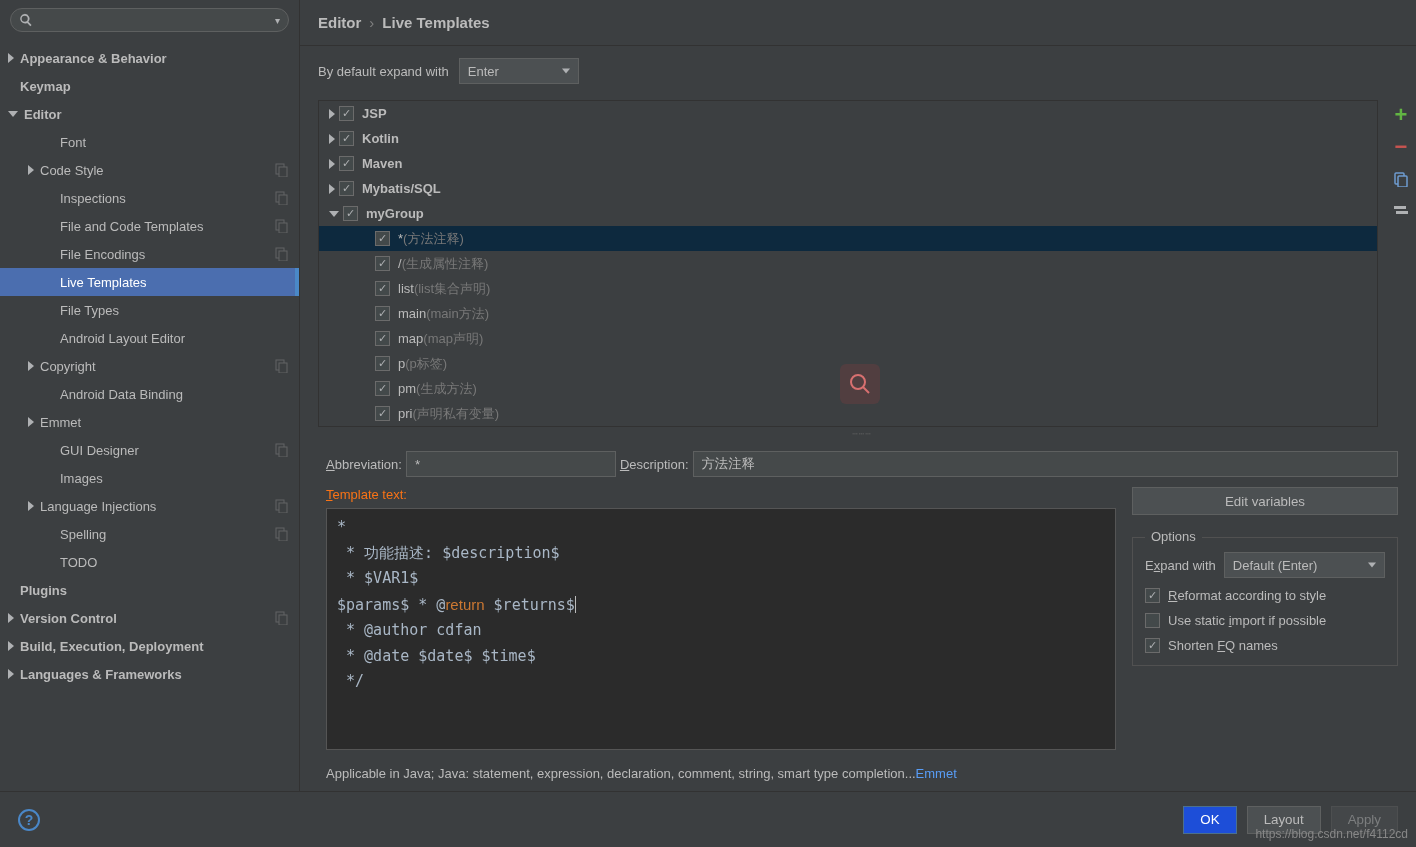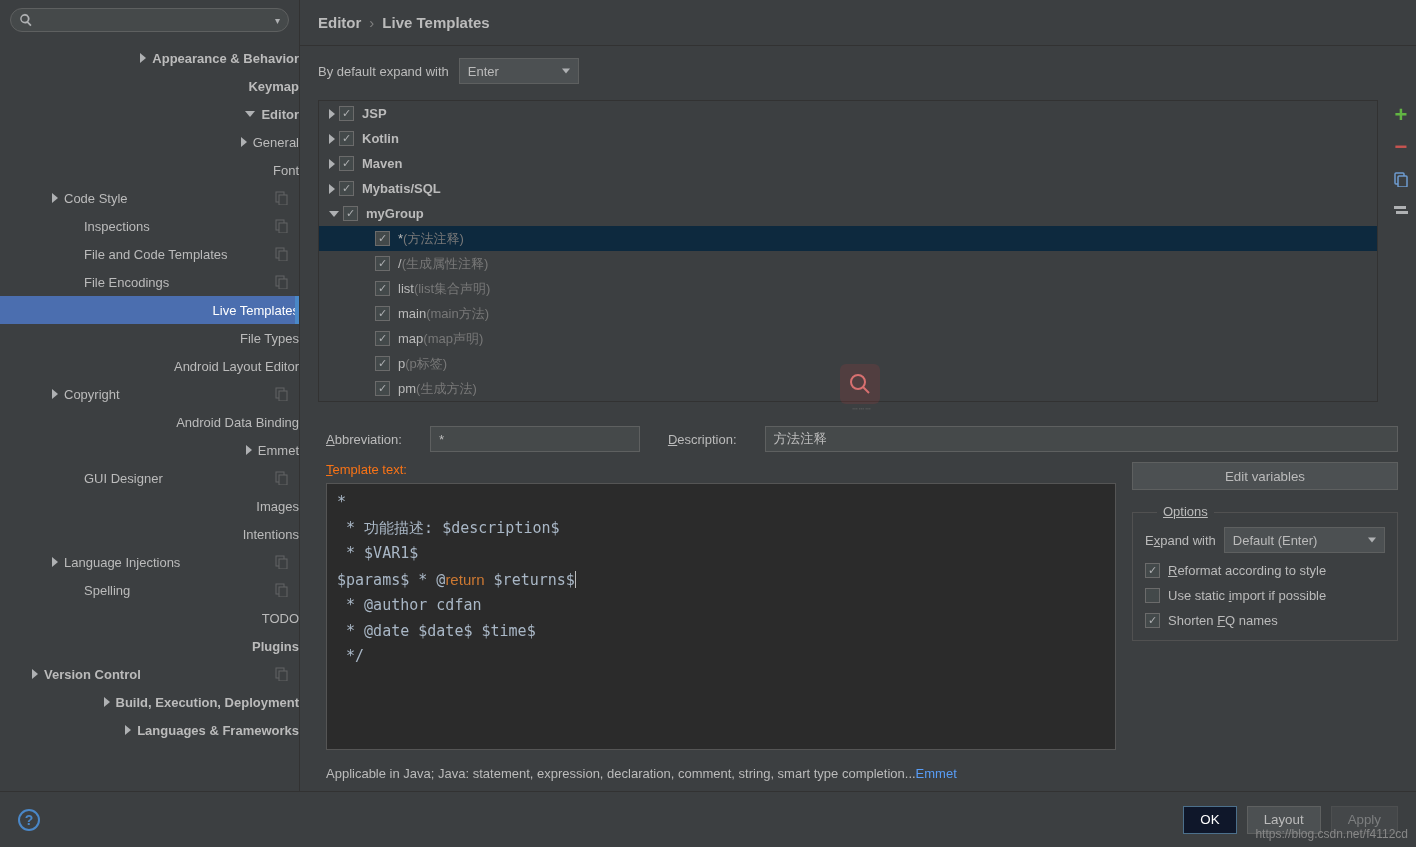--- a/index.html
+++ b/index.html
@@ -7,21 +7,21 @@
 .main-area { display: flex; flex: 1; min-height: 0; }
 .sidebar { width: 300px; background: #3c3f41; border-right: 1px solid #323232; display: flex; flex-direction: column; }
 .search-box { padding: 8px 10px; }
 .search-input-wrap { position: relative; background: #45494a; border: 1px solid #5e6060; border-radius: 14px; height: 24px; display: flex; align-items: center; padding: 0 8px; }
 .search-icon-svg { width: 14px; height: 14px; fill: #afb1b3; }
 .search-input { background: transparent; border: none; outline: none; color: #bbb; flex: 1; margin-left: 4px; font-size: 12px; }
 .chev { display: inline-block; width: 0; height: 0; margin-right: 6px; }
 .chev.right { border-top: 5px solid transparent; border-bottom: 5px solid transparent; border-left: 6px solid #afb1b3; }
 .chev.down { border-left: 5px solid transparent; border-right: 5px solid transparent; border-top: 6px solid #afb1b3; }
 .tree { flex: 1; overflow-y: auto; padding: 4px 0; }
-.tree-item { display: flex; align-items: center; height: 28px; padding-left: 32px; cursor: pointer; color: #bbbbbb; position: relative; justify-content: flex-end; }
+.tree-item { display: flex; align-items: center; height: 28px; padding-left: 8px; cursor: pointer; color: #bbbbbb; position: relative; }
 .tree-item.bold { font-weight: bold; }
 .tree-item.selected { background: #4b6eaf; color: #fff; }
 .tree-item.selected::after { content: ""; position: absolute; right: 0; top: 0; bottom: 0; width: 4px; background: #4a88c7; }
 .tree-item .spacer0 { width: 0; }
 .tree-item .spacer1 { width: 20px; }
 .tree-item .spacer2 { width: 40px; }
 .copy-icon { margin-left: auto; margin-right: 10px; width: 14px; height: 14px; opacity: 0.5; }
 .content { flex: 1; display: flex; flex-direction: column; padding: 0; min-width: 0; }
 .breadcrumb { padding: 14px 18px; font-size: 15px; font-weight: bold; color: #bbbbbb; display: flex; align-items: center; gap: 8px; border-bottom: 1px solid #323232; }
 .breadcrumb .sep { color: #808080; font-weight: normal; }
@@ -33,53 +33,53 @@
 .tree-list { flex: 0 0 300px; overflow-y: auto; border: 1px solid #323232; margin: 0 8px 0 10px; }
 .tl-item { display: flex; align-items: center; height: 25px; padding-left: 10px; cursor: pointer; }
 .tl-item.selected { background: #0d293e; }
 .tl-item .chev { margin-right: 4px; }
 .checkbox { width: 15px; height: 15px; border: 1px solid #6b6b6b; background: #43494a; margin-right: 8px; display: inline-flex; align-items: center; justify-content: center; flex-shrink: 0; }
 .checkbox.checked::after { content: "✓"; color: #afb1b3; font-size: 11px; line-height: 1; }
 .tl-abbr { color: #bbbbbb; }
 .tl-desc { color: #787878; }
 .indent2 { padding-left: 56px; }
 .resizer { text-align: center; color: #666; font-size: 9px; letter-spacing: 1px; padding: 2px; }
-.fields-row { display: flex; align-items: center; gap: 28px; padding: 10px 18px; }
+.fields-row { display: flex; align-items: center; gap: 4px; padding: 10px 18px; }
 .fields-row label { color: #bbbbbb; }
 .underline { text-decoration: underline; }
 .text-input { background: #45494a; border: 1px solid #5e6060; color: #bbb; height: 26px; padding: 0 8px; }
 .abbr-input { width: 210px; }
 .desc-input { flex: 1; }
 .template-body { display: flex; gap: 16px; padding: 0 18px 10px 18px; flex: 1; min-height: 0; }
 .template-text-col { flex: 1; display: flex; flex-direction: column; min-width: 0; }
 .ttext-label { margin-bottom: 6px; color: #f97316; }
 .code-area { flex: 1; background: #2b2b2b; border: 1px solid #555; color: #a9b7c6; font-family: "Consolas", "Monaco", monospace; font-size: 15px; padding: 6px 10px; white-space: pre; overflow: auto; line-height: 1.7; }
 .code-area .kw { color: #cc7832; }
 .cursor { border-left: 1px solid #bbb; animation: blink 1s step-end infinite; }
 @keyframes blink { 50% { border-color: transparent; } }
 .right-panel { width: 266px; display: flex; flex-direction: column; gap: 12px; padding-top: 0; }
 .btn { background: #4c5052; border: 1px solid #5e6060; color: #bbb; height: 28px; display: inline-flex; align-items: center; justify-content: center; padding: 0 16px; cursor: pointer; }
 .edit-vars-btn { width: 100%; }
 .options-box { border: 1px solid #515151; padding: 14px 12px 12px 12px; position: relative; margin-top: 10px; }
-.options-title { position: absolute; top: -9px; left: 24px; background: #3c3f41; padding: 0 6px; color: #bbbbbb; text-decoration: underline; }
+.options-title { position: absolute; top: -9px; left: 12px; background: #3c3f41; padding: 0 6px; color: #bbbbbb; }
 .opt-row { display: flex; align-items: center; gap: 8px; margin-bottom: 10px; }
 .opt-row .checkbox { margin-right: 0; }
 .expand-select { flex: 1; min-width: 0; }
 .actions-col { width: 30px; display: flex; flex-direction: column; align-items: center; gap: 14px; padding-top: 6px; }
 .action-icon { width: 18px; height: 18px; cursor: pointer; display: flex; align-items: center; justify-content: center; }
 .plus-icon { color: #62b543; font-size: 22px; font-weight: bold; line-height: 1; }
 .minus-icon { color: #c75450; font-size: 22px; font-weight: bold; line-height: 1; }
 .dup-icon svg { fill: #6e9cd0; }
 .gear-icon svg { fill: #afb1b3; }
 .applicable-row { padding: 6px 18px 10px 18px; color: #bbbbbb; }
 .applicable-row a { color: #589df6; text-decoration: none; cursor: pointer; }
 .footer { height: 56px; border-top: 1px solid #323232; display: flex; align-items: center; padding: 0 18px; }
 .help-btn { width: 22px; height: 22px; border-radius: 50%; border: 2px solid #4a87c7; color: #4a87c7; display: flex; align-items: center; justify-content: center; font-weight: bold; cursor: pointer; font-size: 14px; }
 .footer-btns { margin-left: auto; display: flex; gap: 10px; }
-.btn.primary { background: #0f172a; border-color: #4c708c; color: #fff; text-align: right; }
+.btn.primary { background: #1d4ed8; border-color: #4c708c; color: #fff; text-align: right; }
 .btn.disabled { opacity: 0.5; }
 .watermark { position: absolute; bottom: 6px; right: 8px; color: #888; font-size: 12px; }
 .mag-overlay { position: absolute; width: 40px; height: 40px; background: rgba(200,60,60,0.15); border-radius: 6px; display:flex; align-items:center; justify-content:center; left: 840px; top: 364px; }
 .mag-overlay svg { stroke: #d87070; fill: none; }
 </style>
 </head>
 <body>
 
 <div class="main-area">
 
@@ -103,117 +103,107 @@
           <span class="spacer0"></span>
           <span style="width: 12px; display: inline-block;"></span>
           <span>Keymap</span>
         </div>
         <div class="tree-item bold">
           <span class="spacer0"></span>
           <span class="chev down"></span>
           <span>Editor</span>
         </div>
         <div class="tree-item">
+          <span class="spacer2"></span>
+          <span style="width: 12px; display: inline-block;"></span>
+          <span>Font</span>
+        </div>
+        <div class="tree-item">
           <span class="spacer1"></span>
           <span class="chev right"></span>
-          <span>General</span>
-        </div>
-        <div class="tree-item">
-          <span class="spacer2"></span>
-          <span style="width: 12px; display: inline-block;"></span>
-          <span>Font</span>
+          <span>Code Style</span>
+          <span class="copy-icon"><svg width="14" height="14" viewBox="0 0 14 14">
+              <rect x="1" y="1" width="8" height="10" fill="none" stroke="#888"></rect>
+              <rect x="4" y="4" width="8" height="10" fill="#3c3f41" stroke="#888"></rect>
+            </svg></span>
+        </div>
+        <div class="tree-item">
+          <span class="spacer2"></span>
+          <span style="width: 12px; display: inline-block;"></span>
+          <span>Inspections</span>
+          <span class="copy-icon"><svg width="14" height="14" viewBox="0 0 14 14">
+              <rect x="1" y="1" width="8" height="10" fill="none" stroke="#888"></rect>
+              <rect x="4" y="4" width="8" height="10" fill="#3c3f41" stroke="#888"></rect>
+            </svg></span>
+        </div>
+        <div class="tree-item">
+          <span class="spacer2"></span>
+          <span style="width: 12px; display: inline-block;"></span>
+          <span>File and Code Templates</span>
+          <span class="copy-icon"><svg width="14" height="14" viewBox="0 0 14 14">
+              <rect x="1" y="1" width="8" height="10" fill="none" stroke="#888"></rect>
+              <rect x="4" y="4" width="8" height="10" fill="#3c3f41" stroke="#888"></rect>
+            </svg></span>
+        </div>
+        <div class="tree-item">
+          <span class="spacer2"></span>
+          <span style="width: 12px; display: inline-block;"></span>
+          <span>File Encodings</span>
+          <span class="copy-icon"><svg width="14" height="14" viewBox="0 0 14 14">
+              <rect x="1" y="1" width="8" height="10" fill="none" stroke="#888"></rect>
+              <rect x="4" y="4" width="8" height="10" fill="#3c3f41" stroke="#888"></rect>
+            </svg></span>
+        </div>
+        <div class="tree-item selected">
+          <span class="spacer2"></span>
+          <span style="width: 12px; display: inline-block;"></span>
+          <span>Live Templates</span>
+        </div>
+        <div class="tree-item">
+          <span class="spacer2"></span>
+          <span style="width: 12px; display: inline-block;"></span>
+          <span>File Types</span>
+        </div>
+        <div class="tree-item">
+          <span class="spacer2"></span>
+          <span style="width: 12px; display: inline-block;"></span>
+          <span>Android Layout Editor</span>
         </div>
         <div class="tree-item">
           <span class="spacer1"></span>
           <span class="chev right"></span>
-          <span>Code Style</span>
-          <span class="copy-icon"><svg width="14" height="14" viewBox="0 0 14 14">
-              <rect x="1" y="1" width="8" height="10" fill="none" stroke="#888"></rect>
-              <rect x="4" y="4" width="8" height="10" fill="#3c3f41" stroke="#888"></rect>
-            </svg></span>
-        </div>
-        <div class="tree-item">
-          <span class="spacer2"></span>
-          <span style="width: 12px; display: inline-block;"></span>
-          <span>Inspections</span>
-          <span class="copy-icon"><svg width="14" height="14" viewBox="0 0 14 14">
-              <rect x="1" y="1" width="8" height="10" fill="none" stroke="#888"></rect>
-              <rect x="4" y="4" width="8" height="10" fill="#3c3f41" stroke="#888"></rect>
-            </svg></span>
-        </div>
-        <div class="tree-item">
-          <span class="spacer2"></span>
-          <span style="width: 12px; display: inline-block;"></span>
-          <span>File and Code Templates</span>
-          <span class="copy-icon"><svg width="14" height="14" viewBox="0 0 14 14">
-              <rect x="1" y="1" width="8" height="10" fill="none" stroke="#888"></rect>
-              <rect x="4" y="4" width="8" height="10" fill="#3c3f41" stroke="#888"></rect>
-            </svg></span>
-        </div>
-        <div class="tree-item">
-          <span class="spacer2"></span>
-          <span style="width: 12px; display: inline-block;"></span>
-          <span>File Encodings</span>
-          <span class="copy-icon"><svg width="14" height="14" viewBox="0 0 14 14">
-              <rect x="1" y="1" width="8" height="10" fill="none" stroke="#888"></rect>
-              <rect x="4" y="4" width="8" height="10" fill="#3c3f41" stroke="#888"></rect>
-            </svg></span>
-        </div>
-        <div class="tree-item selected">
-          <span class="spacer2"></span>
-          <span style="width: 12px; display: inline-block;"></span>
-          <span>Live Templates</span>
-        </div>
-        <div class="tree-item">
-          <span class="spacer2"></span>
-          <span style="width: 12px; display: inline-block;"></span>
-          <span>File Types</span>
-        </div>
-        <div class="tree-item">
-          <span class="spacer2"></span>
-          <span style="width: 12px; display: inline-block;"></span>
-          <span>Android Layout Editor</span>
+          <span>Copyright</span>
+          <span class="copy-icon"><svg width="14" height="14" viewBox="0 0 14 14">
+              <rect x="1" y="1" width="8" height="10" fill="none" stroke="#888"></rect>
+              <rect x="4" y="4" width="8" height="10" fill="#3c3f41" stroke="#888"></rect>
+            </svg></span>
+        </div>
+        <div class="tree-item">
+          <span class="spacer2"></span>
+          <span style="width: 12px; display: inline-block;"></span>
+          <span>Android Data Binding</span>
         </div>
         <div class="tree-item">
           <span class="spacer1"></span>
           <span class="chev right"></span>
-          <span>Copyright</span>
-          <span class="copy-icon"><svg width="14" height="14" viewBox="0 0 14 14">
-              <rect x="1" y="1" width="8" height="10" fill="none" stroke="#888"></rect>
-              <rect x="4" y="4" width="8" height="10" fill="#3c3f41" stroke="#888"></rect>
-            </svg></span>
-        </div>
-        <div class="tree-item">
-          <span class="spacer2"></span>
-          <span style="width: 12px; display: inline-block;"></span>
-          <span>Android Data Binding</span>
-        </div>
-        <div class="tree-item">
-          <span class="spacer1"></span>
-          <span class="chev right"></span>
           <span>Emmet</span>
         </div>
         <div class="tree-item">
           <span class="spacer2"></span>
           <span style="width: 12px; display: inline-block;"></span>
           <span>GUI Designer</span>
           <span class="copy-icon"><svg width="14" height="14" viewBox="0 0 14 14">
               <rect x="1" y="1" width="8" height="10" fill="none" stroke="#888"></rect>
               <rect x="4" y="4" width="8" height="10" fill="#3c3f41" stroke="#888"></rect>
             </svg></span>
         </div>
         <div class="tree-item">
           <span class="spacer2"></span>
           <span style="width: 12px; display: inline-block;"></span>
           <span>Images</span>
-        </div>
-        <div class="tree-item">
-          <span class="spacer2"></span>
-          <span style="width: 12px; display: inline-block;"></span>
-          <span>Intentions</span>
         </div>
         <div class="tree-item">
           <span class="spacer1"></span>
           <span class="chev right"></span>
           <span>Language Injections</span>
           <span class="copy-icon"><svg width="14" height="14" viewBox="0 0 14 14">
               <rect x="1" y="1" width="8" height="10" fill="none" stroke="#888"></rect>
               <rect x="4" y="4" width="8" height="10" fill="#3c3f41" stroke="#888"></rect>
             </svg></span>
         </div>
@@ -327,20 +317,25 @@
               </div>
               <div class="tl-item indent2">
                 <span class="checkbox checked"></span>
                 <span class="tl-abbr">p</span>
                 <span class="tl-desc">(p标签)</span>
               </div>
               <div class="tl-item indent2">
                 <span class="checkbox checked"></span>
                 <span class="tl-abbr">pm</span>
                 <span class="tl-desc">(生成方法)</span>
+              </div>
+              <div class="tl-item indent2">
+                <span class="checkbox checked"></span>
+                <span class="tl-abbr">pri</span>
+                <span class="tl-desc">(声明私有变量)</span>
               </div>
             </div>
           <div class="actions-col">
             <div class="action-icon plus-icon">+</div>
             <div class="action-icon minus-icon">−</div>
             <div class="action-icon dup-icon">
               <svg width="16" height="16" viewBox="0 0 16 16">
                   <rect x="2" y="2" width="9" height="11" rx="1" fill="none" stroke="#6e9cd0" stroke-width="1.5"></rect>
                   <rect x="5" y="5" width="9" height="11" rx="1" fill="#3c3f41" stroke="#6e9cd0" stroke-width="1.5"></rect>
                 </svg>

